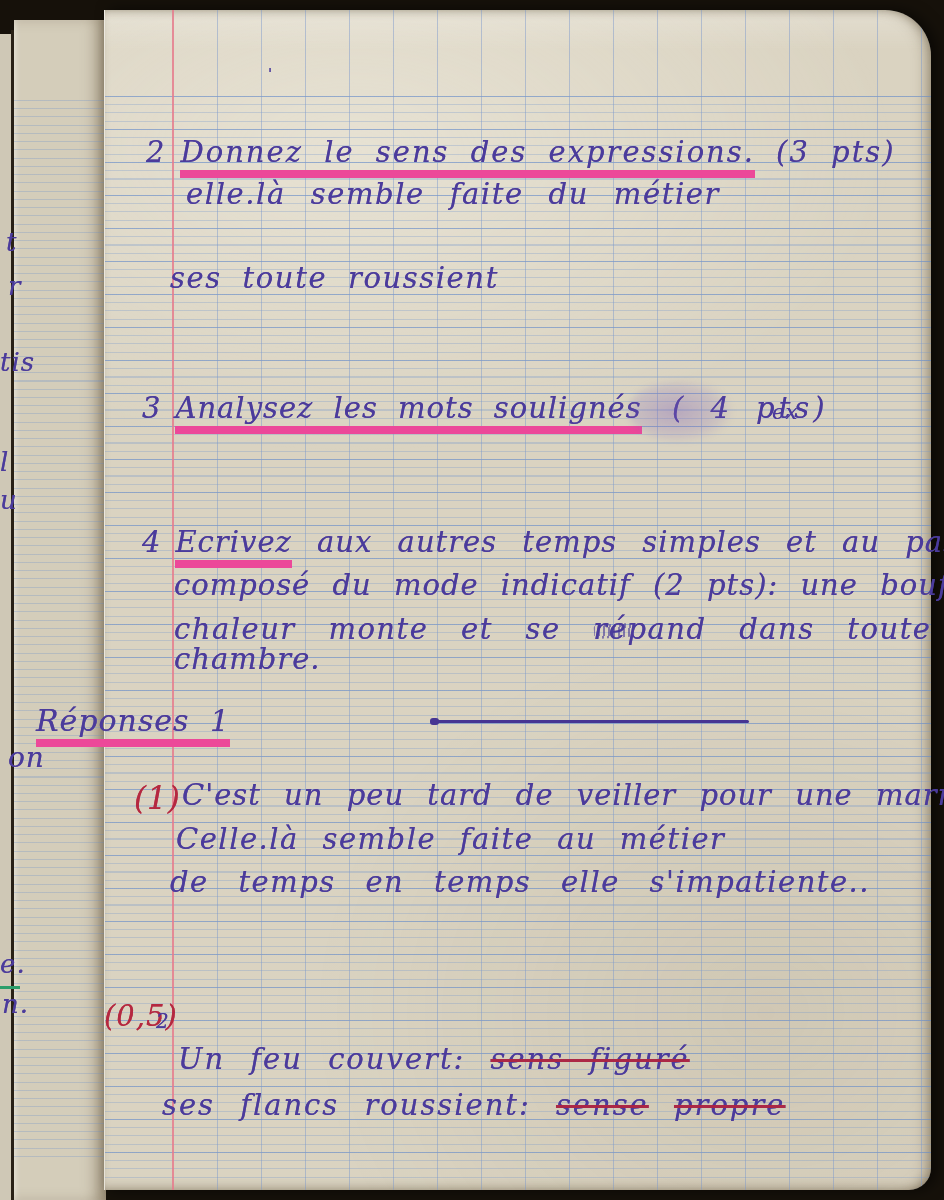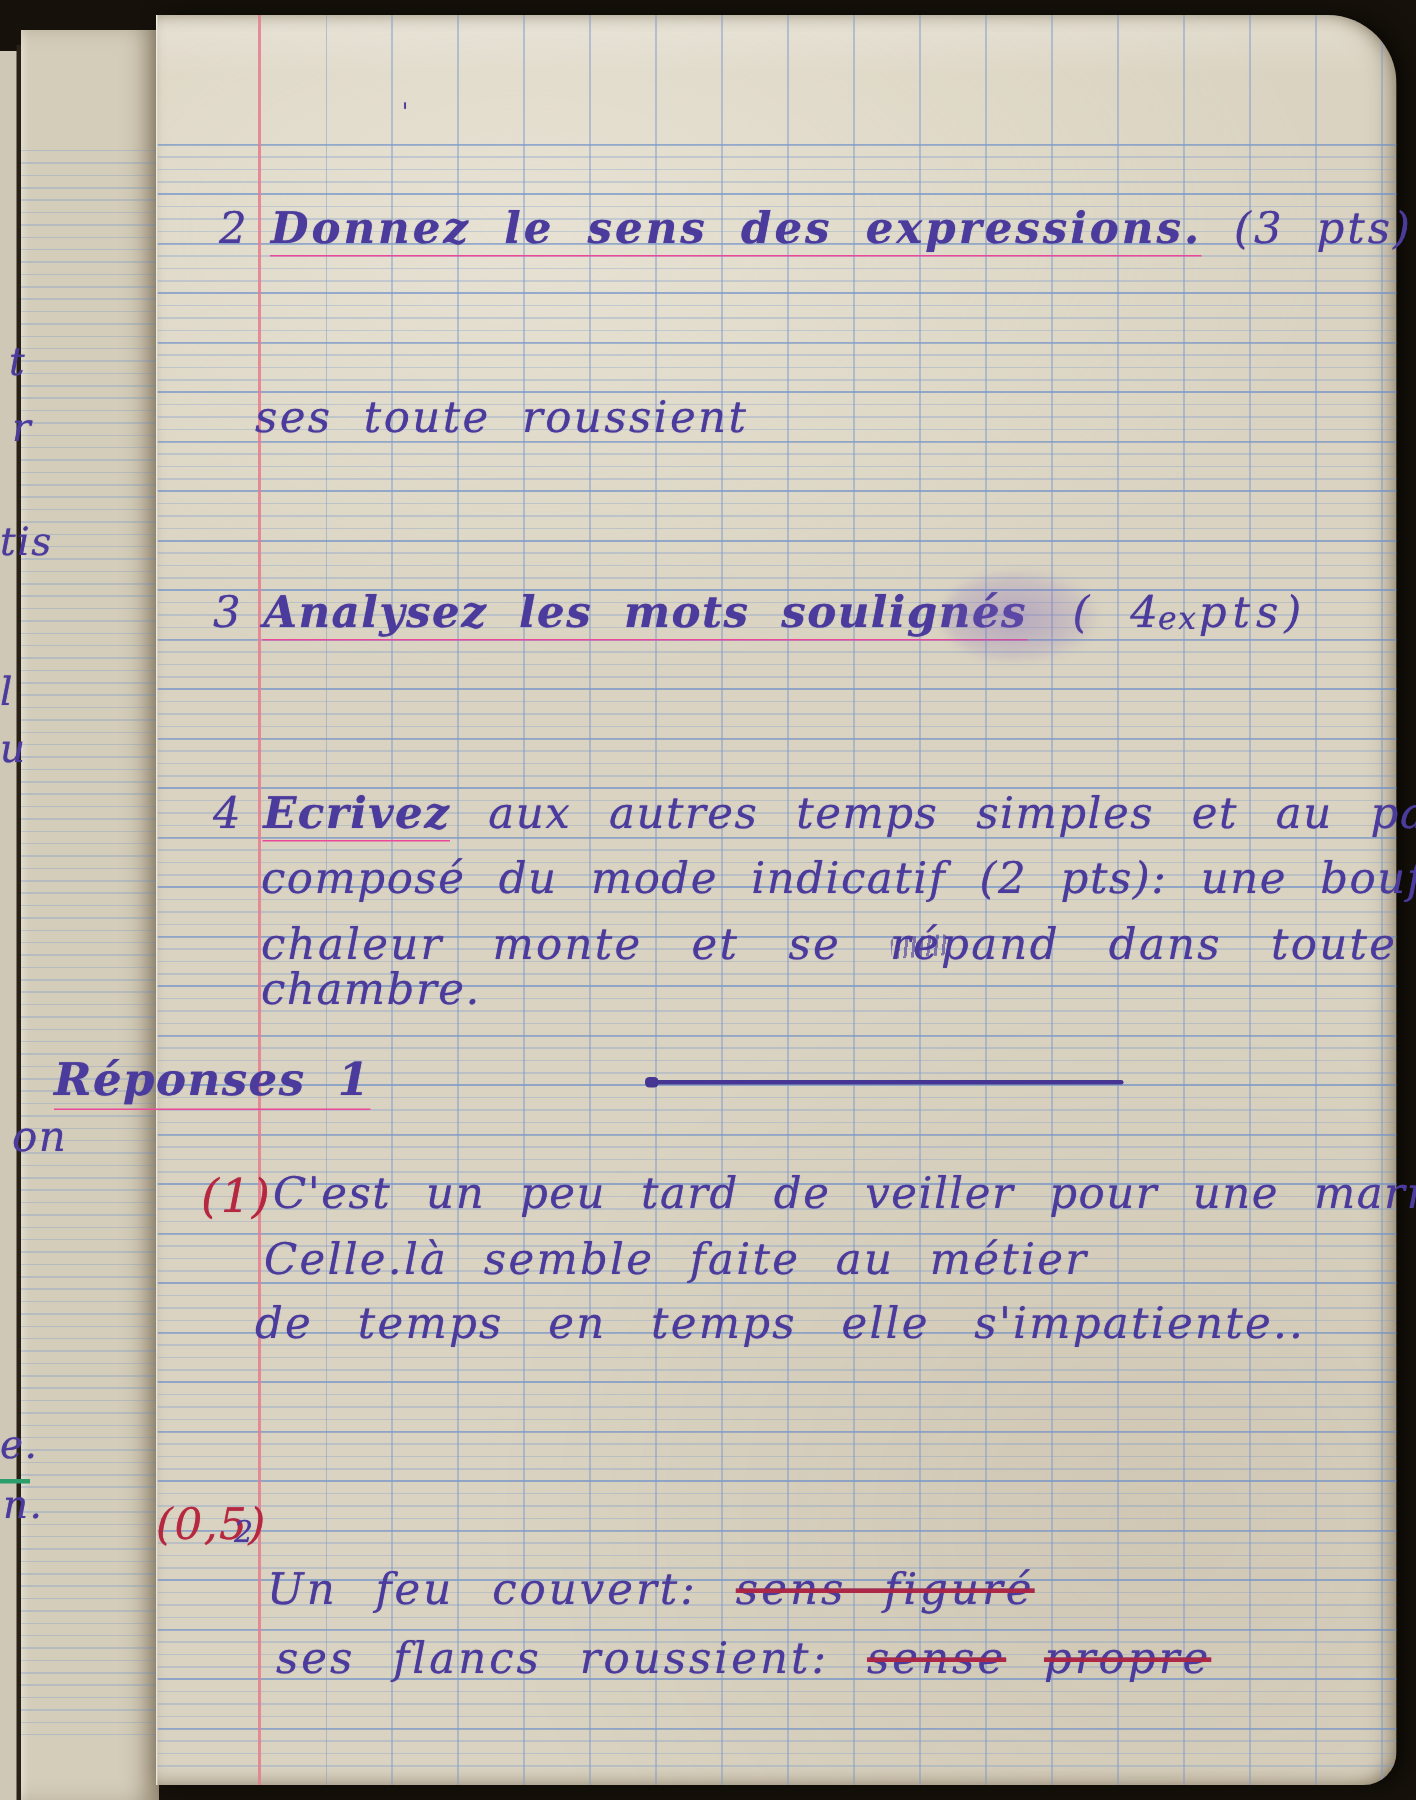--- a/index.html
+++ b/index.html
@@ -63,21 +63,21 @@
   .hw{
     position:absolute;
     font-family:"DejaVu Serif", serif;
     font-style:italic;
     color:#4b3b9c;
     font-size:29px;line-height:1.15;white-space:nowrap;
     letter-spacing:1px;word-spacing:10px;
     text-shadow:0 0 .6px rgba(75,59,156,.8);
   }
   .hw .num{margin-right:14px;}
-  .u-green{border-bottom:1px solid #ec4899;padding-bottom:1px;font-weight:bold;}
+  .u-green{border-bottom:8px solid #ec4899;padding-bottom:1px;}
   .red{color:#b52840;text-shadow:0 0 .5px rgba(181,40,64,.8);}
   .green-frag{position:absolute;height:3px;background:#2b9e6b;}
   .strike-red{text-decoration:line-through;text-decoration-color:rgba(180,35,60,.9);text-decoration-thickness:2.5px;}
   .strike-purple{text-decoration:line-through;text-decoration-color:rgba(84,68,165,.85);text-decoration-thickness:2px;}
   .divider{
     position:absolute;left:433px;top:720px;width:316px;height:3px;
     background:#463593;border-radius:2px;
   }
   .divider-blob{
     position:absolute;left:-3px;top:-2px;width:9px;height:7px;background:#463593;border-radius:3px;
@@ -108,20 +108,21 @@
   <div class="vlines"></div>
   <div class="redline"></div>
 </div>
 
 <div class="ink-layer">
 
   <div class="hw" style="left:146px;top:136px;letter-spacing:2px;">
     <span class="num">2</span><span class="u-green">Donnez le sens des expressions.</span>
     <span>(3 pts)</span>
   </div>
+  <div class="hw" style="left:186px;top:178px;word-spacing:14px;letter-spacing:1.6px;">elle.là semble faite du métier</div>
   <div class="hw" style="left:170px;top:262px;letter-spacing:1.6px;">ses toute roussient</div>
 
   <div class="hw" style="left:142px;top:392px;">
     <span class="num">3</span><span class="u-green">Analysez les mots soulignés</span>
     <span style="letter-spacing:4px;margin-left:10px;">( 4 pts)</span>
   </div>
   <div class="smudge"></div>
   <div class="hw" style="left:772px;top:400px;font-size:21px;">ex</div>
 
   <div class="hw" style="left:142px;top:526px;word-spacing:15px;">
@@ -144,21 +145,21 @@
   <div class="hw red" style="left:134px;top:781px;font-size:31px;">(1)</div>
   <div class="hw" style="left:182px;top:779px;word-spacing:13px;">C'est un peu tard de veiller pour une marmite,</div>
   <div class="hw" style="left:176px;top:823px;word-spacing:13px;letter-spacing:1.5px;">Celle.là semble faite au métier</div>
   <div class="hw" style="left:170px;top:866px;word-spacing:19px;letter-spacing:1.5px;">de temps en temps elle s'impatiente..</div>
 
   <div class="hw red" style="left:104px;top:1000px;font-size:29px;">(0,5)</div>
   <div class="hw" style="left:156px;top:1010px;font-size:20px;">2</div>
   <div class="hw" style="left:178px;top:1043px;word-spacing:14px;letter-spacing:2px;">
     <span>Un feu couvert: </span><span class="strike-red">sens figuré</span>
   </div>
-  <div class="hw" style="left:184px;top:1089px;word-spacing:14px;letter-spacing:2px;">
+  <div class="hw" style="left:162px;top:1089px;word-spacing:14px;letter-spacing:2px;">
     <span>ses flancs roussient: </span><span class="strike-red">sense</span>
     <span class="strike-red">propre</span>
   </div>
 
   <div class="hw frag" style="left:6px;top:228px;">t</div>
   <div class="hw frag" style="left:8px;top:272px;">r</div>
   <div class="hw frag" style="left:0px;top:348px;">tis</div>
   <div class="hw frag" style="left:0px;top:448px;">l</div>
   <div class="hw frag" style="left:0px;top:486px;">u</div>
   <div class="hw frag" style="left:8px;top:742px;font-size:28px;">on</div>

